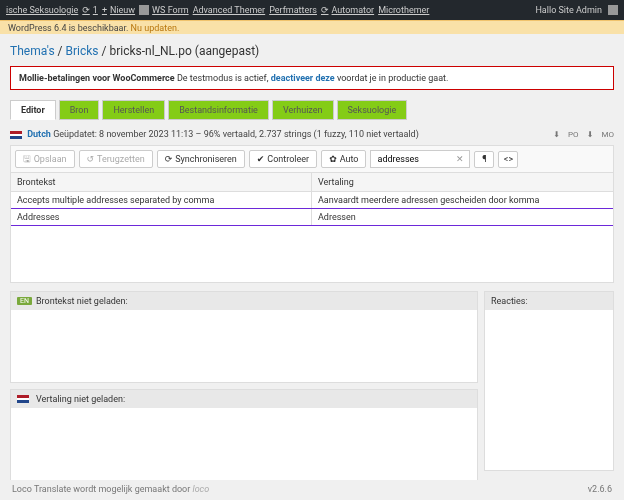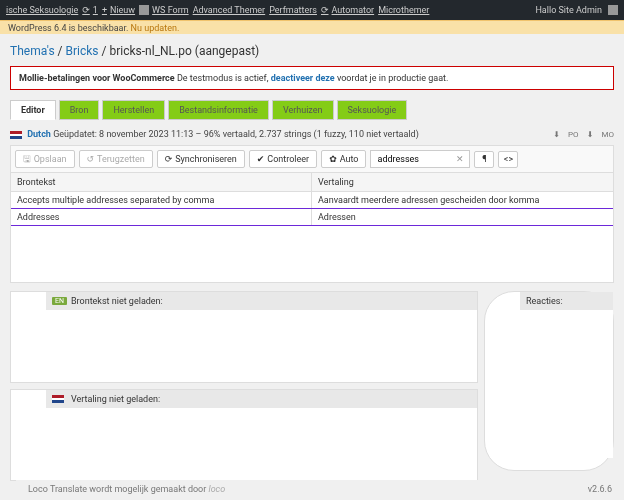--- a/index.html
+++ b/index.html
@@ -44,27 +44,27 @@
   .table-head > div { padding: 4px 6px; }
   .col-src { width: 50%; border-right: 1px solid #ddd; }
   .col-tr { width: 50%; }
   .table-body { height: 90px; background: #fff; overflow: hidden; }
   .row { display: flex; font-size: 9px; color: #333; border-bottom: 1px solid #6d28d9; }
   .row > div { padding: 3px 6px; }
 
   .panels { display: flex; gap: 6px; margin-top: 8px; }
   .panel-left { flex: 1; }
   .panel-right { width: 130px; }
-  .panel { border: 1px solid #ddd; background: #fff; margin-bottom: 6px; padding-left: 35px; }
+  .panel { border: 1px solid #ddd; background: #fff; margin-bottom: 6px; }
   .panel-head { background: #e8e8e8; padding: 4px 6px; font-size: 9px; color: #333; display: flex; align-items: center; gap: 4px; }
   .panel-body { height: 72px; background: #fff; }
   .panel-body.tall { height: 72px; }
   .badge-xs { background: #7aa93c; color: #fff; font-size: 7px; padding: 0 3px; border-radius: 1px; }
 
-  .footer { position: absolute; bottom: 0; left: 16px; right: 0; display: flex; justify-content: space-between; padding: 4px 12px 6px 12px; font-size: 9px; color: #777; background: #f0f0f0; }
+  .footer { position: absolute; bottom: 0; left: 0; right: 0; display: flex; justify-content: space-between; padding: 4px 12px 6px 12px; font-size: 9px; color: #777; background: #f0f0f0; }
   .footer .loco { font-style: italic; color: #aaa; }
 </style>
 </head>
 <body>
 
 <div class="adminbar">
   <div class="adminbar-left">
     <span>ische Seksuologie</span>
     <span>
         <i class="icon">⟳</i> 
@@ -188,21 +188,21 @@
       </div>
       <div class="panel">
         <div class="panel-head">
           <span class="flag"></span>
           <span>Vertaling niet geladen:</span>
         </div>
         <div class="panel-body tall"></div>
       </div>
     </div>
     <div class="panel-right">
-      <div class="panel" style="height: 180px; border-radius: 30px;">
+      <div class="panel" style="height: 180px;">
         <div class="panel-head">
           <span>Reacties:</span>
         </div>
         <div class="panel-body" style="height:148px"></div>
       </div>
     </div>
   </div>
 </div>
 
 <div class="footer">

